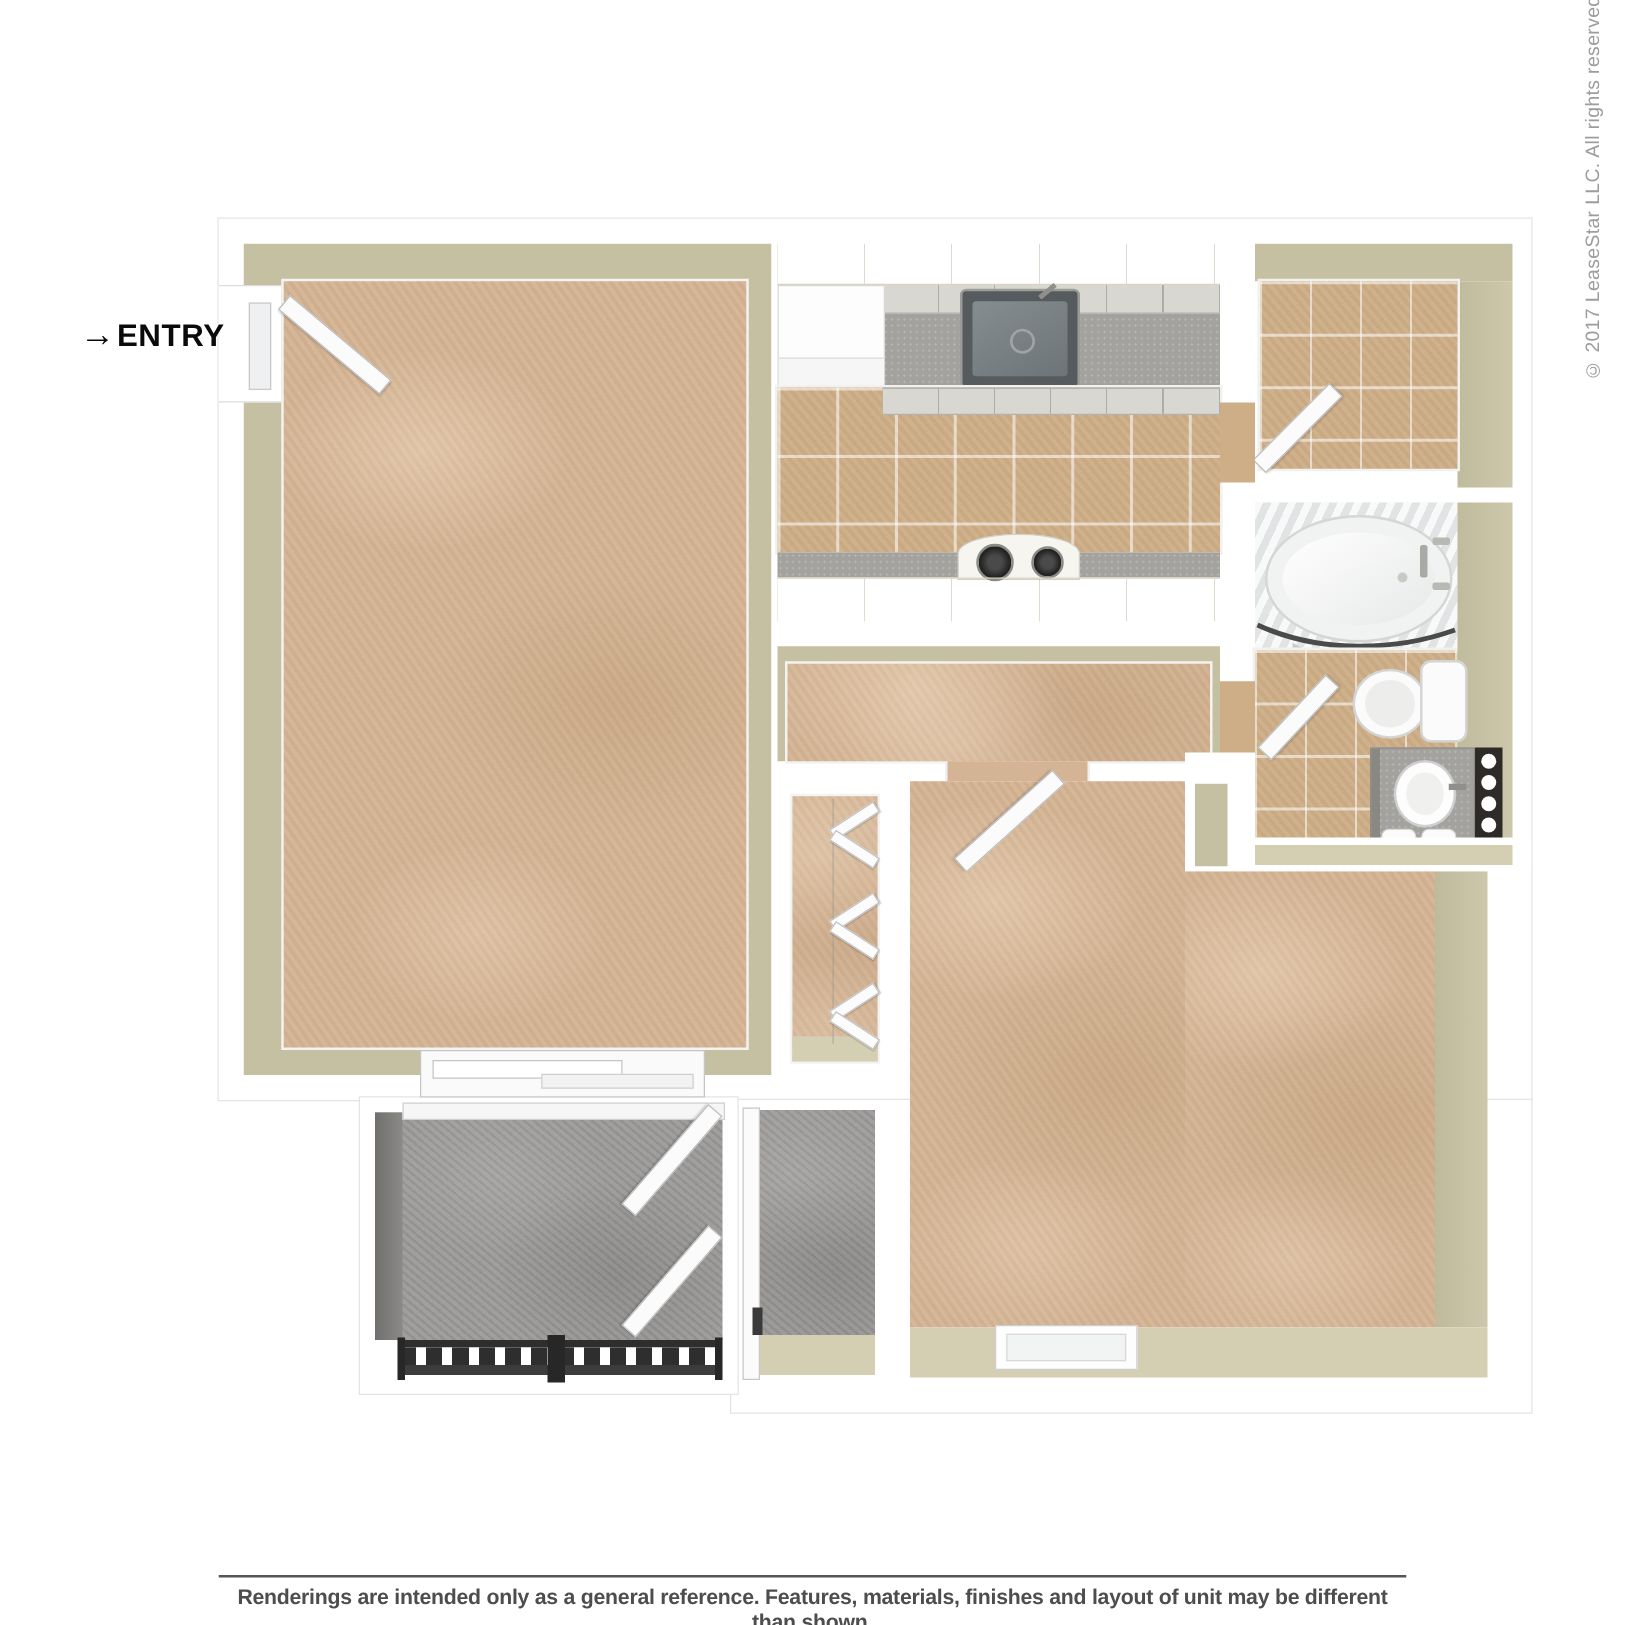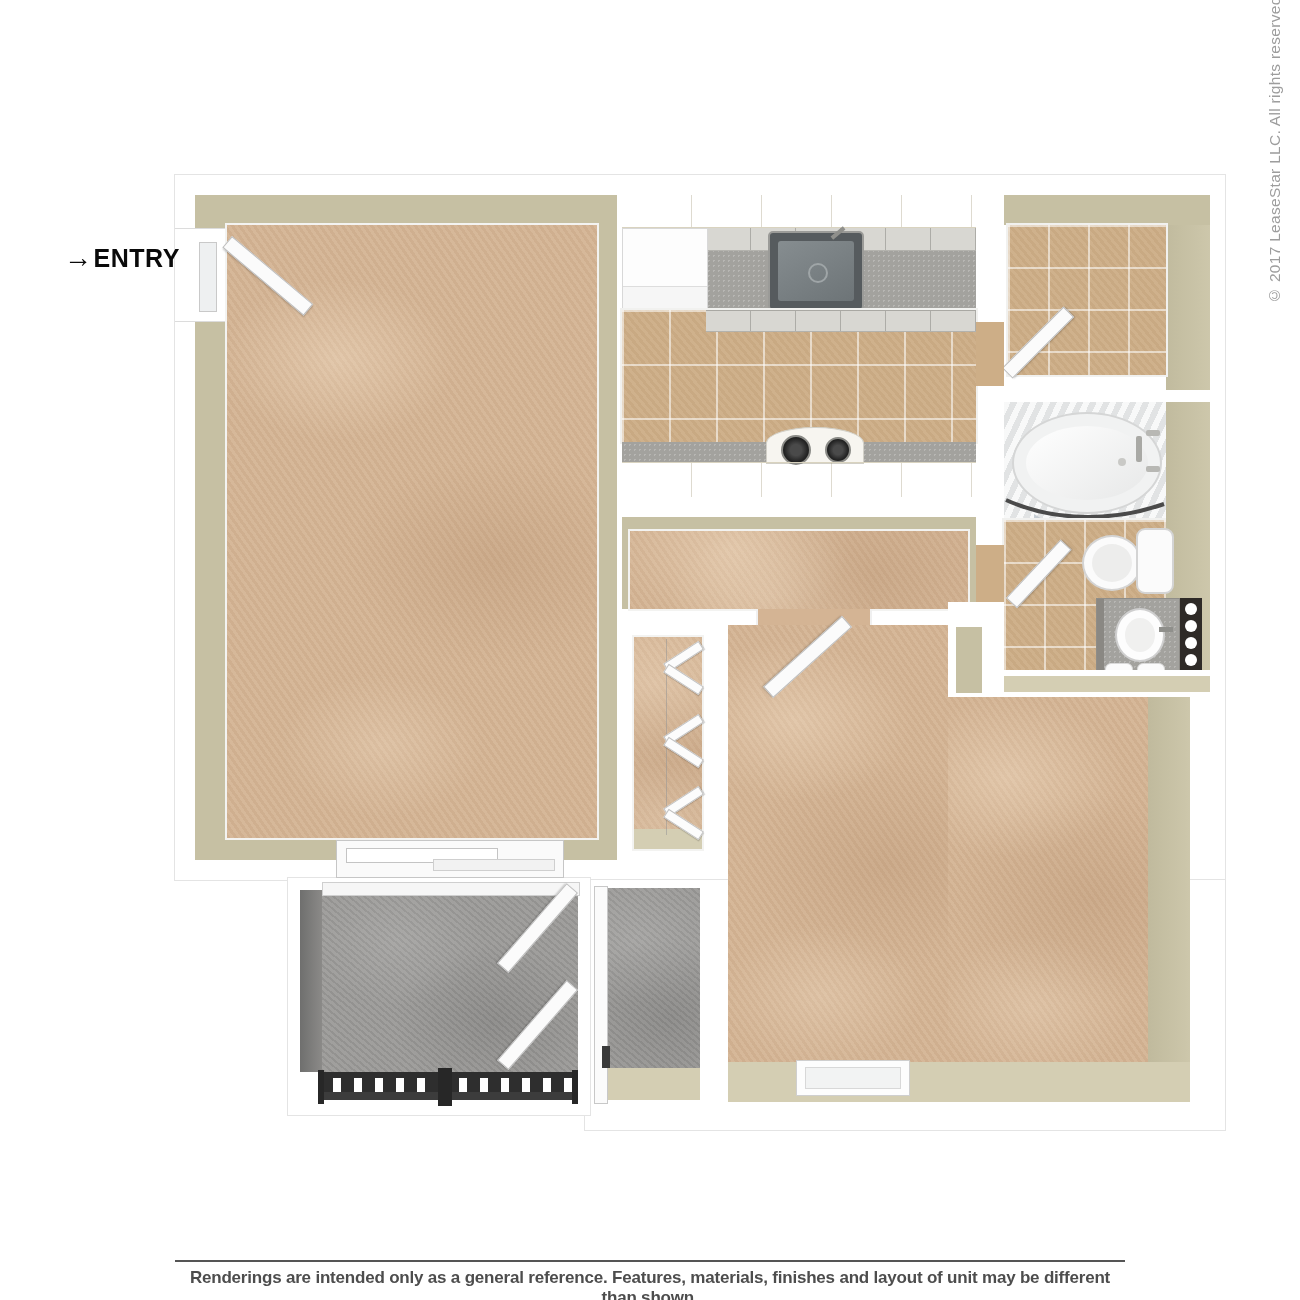--- a/index.html
+++ b/index.html
@@ -35,21 +35,21 @@
     background-image:repeating-linear-gradient(90deg, transparent 0 69px, rgba(160,150,120,.35) 69px 70px);}
   .fronts{position:absolute;background:var(--cabinet_front);
     background-image:repeating-linear-gradient(90deg, transparent 0 44px, rgba(120,120,115,.45) 44px 45px);
     border-bottom:1px solid #b3b2ad;}
   .counter{position:absolute;background-color:var(--counter);
     background-image:radial-gradient(rgba(255,255,255,.22) 1px, transparent 1px);background-size:5px 5px;}
   .fixt{position:absolute;background:var(--fixture_white);border:2px solid #d4d4d4;}
   .lightdot{position:absolute;width:12px;height:12px;border-radius:50%;background:#fff;left:5px;}
   .chev{position:absolute;width:40px;height:8px;background:#fcfcfc;border:1px solid #c2c2c2;
         transform-origin:0 50%;box-shadow:1px 1px 1px rgba(0,0,0,.18);}
-  #entry-label{position:absolute;left:64px;top:242px;color:var(--text_dark);
+  #entry-label{position:absolute;left:64px;top:252px;color:var(--text_dark);
       font-size:25px;font-weight:bold;letter-spacing:.5px;white-space:nowrap;}
   #entry-label .arr{font-size:28px;font-weight:bold;margin-right:1px;}
   #copyright{position:absolute;left:1266px;top:12px;height:292px;writing-mode:vertical-rl;
       transform:rotate(180deg);color:var(--text_gray);font-size:15.5px;letter-spacing:.3px;white-space:nowrap;}
   #footer-line{position:absolute;left:175px;top:1260px;width:950px;height:2px;background:var(--line);}
   #disclaimer{position:absolute;left:175px;top:1268px;width:950px;text-align:center;
       color:var(--disclaimer);font-size:17px;font-weight:bold;letter-spacing:-0.2px;}
 </style>
 </head>
 <body>

